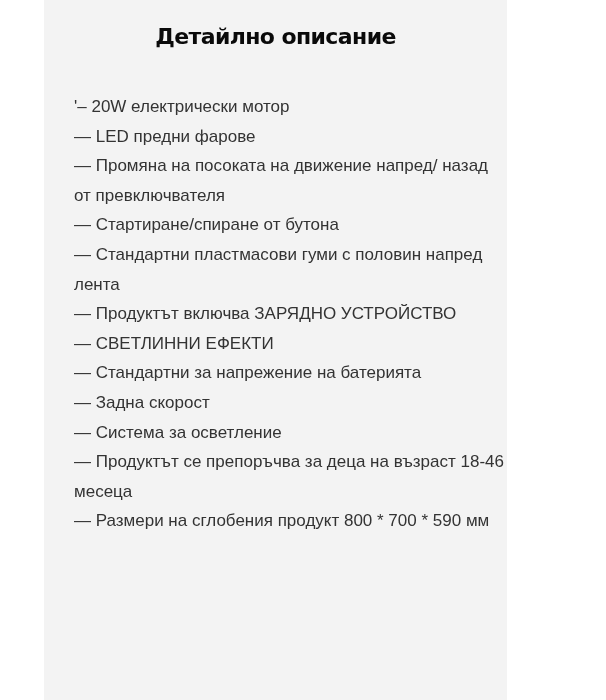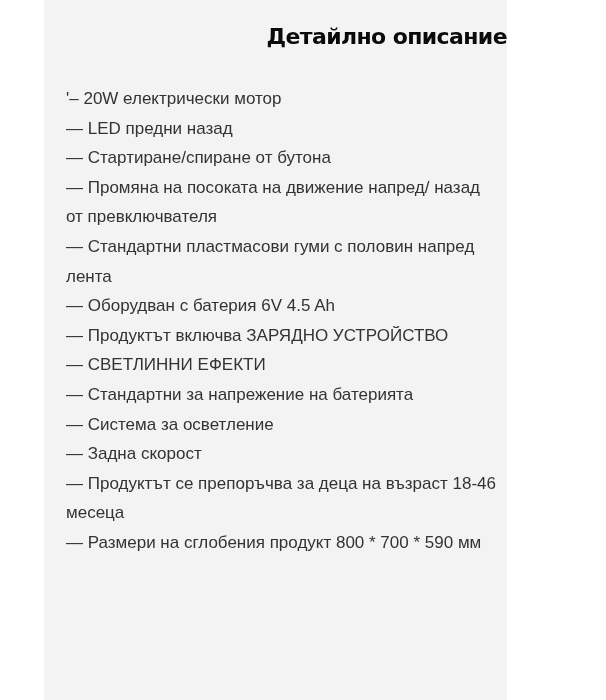--- a/index.html
+++ b/index.html
@@ -19,59 +19,58 @@
       top: 0;
       width: 463px;
       height: 700px;
       background: #f3f3f3;
     }
     .title {
       position: absolute;
       left: 0;
       top: 24px;
       width: 463px;
-      text-align: right;
+      text-align: center;
       font-family: "DejaVu Sans", sans-serif;
       font-weight: bold;
       font-size: 22px;
       letter-spacing: -0.6px;
       color: #0a0a0a;
       margin: 0;
     }
     .spec-list {
       position: absolute;
       left: 22px;
       top: 84px;
       width: 430px;
-      margin: 0;
+      margin: 8px;
       padding: 0;
       list-style: none;
       font-family: "Liberation Sans", sans-serif;
       font-size: 17px;
       line-height: 29.6px;
       color: #333333;
     }
     .spec-list li {
       margin: 0;
       padding: 0;
     }
   </style>
 </head>
 <body>
 
 <div class="panel">
   <h2 class="title">Детайлно описание</h2>
   <ul class="spec-list">
     <li>'– 20W електрически мотор</li>
-    <li>— LED предни назад</li>
+    <li>— LED предни фарове</li>
+    <li>— Промяна на посоката на движение напред/ назад от превключвателя</li>
     <li>— Стартиране/спиране от бутона</li>
-    <li>— Промяна на посоката на движение напред/ назад от превключвателя</li>
     <li>— Стандартни пластмасови гуми с половин напред лента</li>
-    <li>— Оборудван с батерия 6V 4.5 Ah</li>
     <li>— Продуктът включва ЗАРЯДНО УСТРОЙСТВО</li>
     <li>— СВЕТЛИННИ ЕФЕКТИ</li>
     <li>— Стандартни за напрежение на батерията</li>
+    <li>— Задна скорост</li>
     <li>— Система за осветление</li>
-    <li>— Задна скорост</li>
     <li>— Продуктът се препоръчва за деца на възраст 18-46 месеца</li>
     <li>— Размери на сглобения продукт 800 * 700 * 590 мм</li>
   </ul>
 </div>
 
 </body></html>

